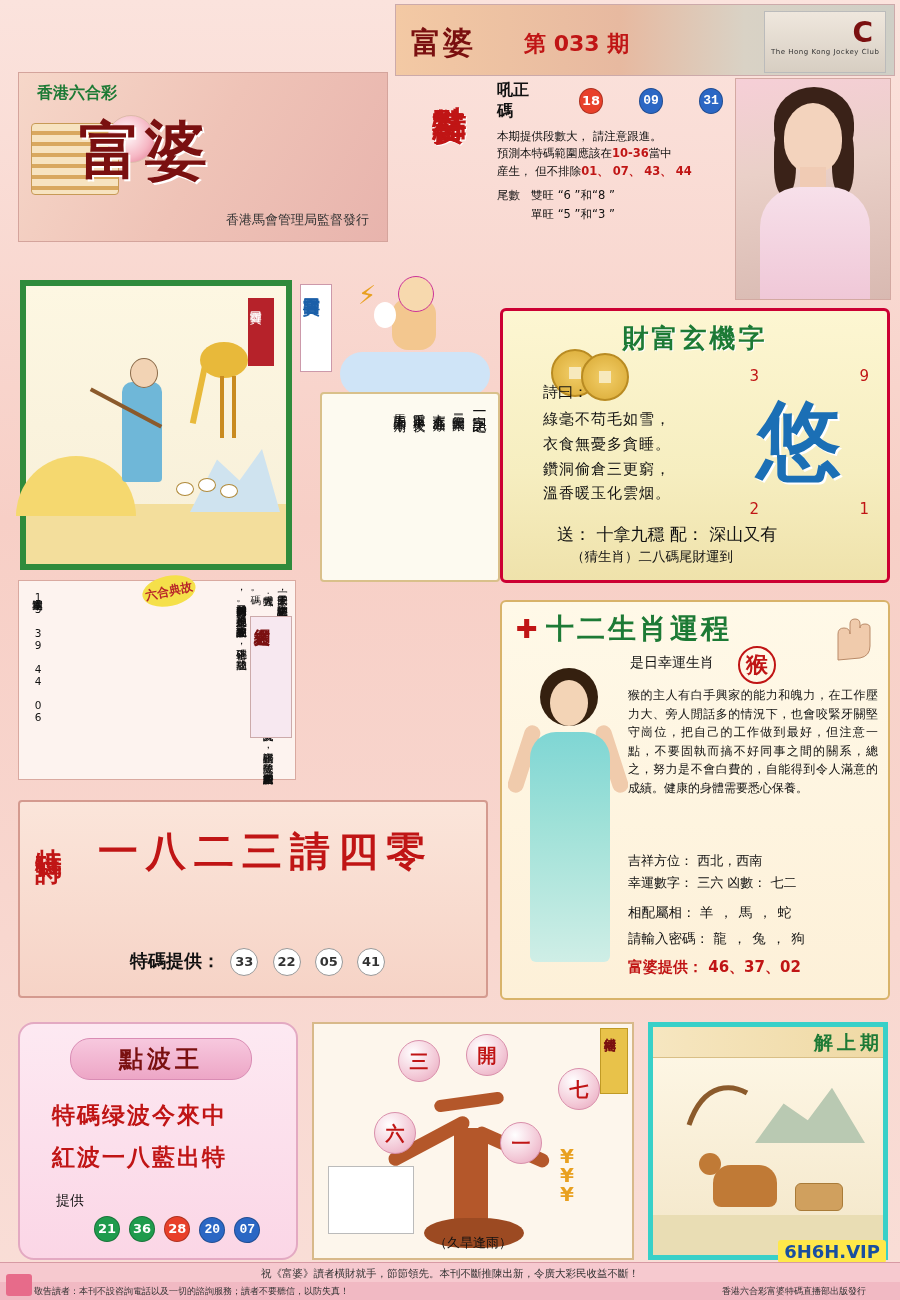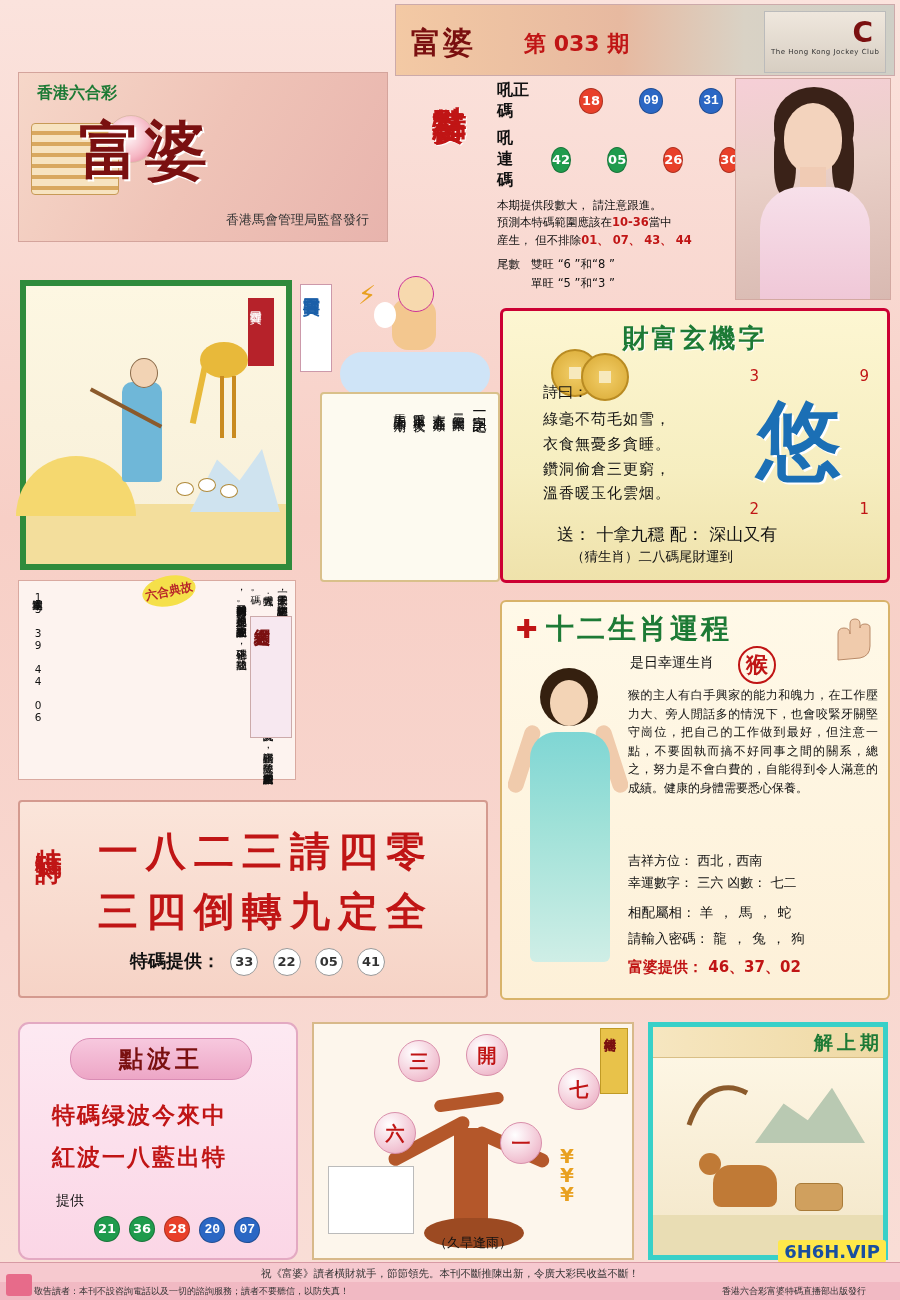--- a/index.html
+++ b/index.html
@@ -172,21 +172,21 @@
   #lady2 .hair{position:absolute;left:32px;top:4px;width:58px;height:58px;border-radius:50%;background:#35200f;}
   #lady2 .face{position:absolute;left:42px;top:16px;width:38px;height:46px;border-radius:50%;background:#f3d4b6;}
   #lady2 .dress{position:absolute;left:22px;top:68px;width:80px;height:230px;background:
       linear-gradient(180deg,#7fd6d4,#9fe1d8 40%,#cfeee6);border-radius:26px 26px 6px 6px;}
   #lady2 .armL{position:absolute;left:8px;top:60px;width:16px;height:70px;background:#f0cbac;transform:rotate(18deg);border-radius:8px;}
   #lady2 .armR{position:absolute;left:96px;top:60px;width:16px;height:70px;background:#f0cbac;transform:rotate(-18deg);border-radius:8px;}
   #hand-icon{position:absolute;right:8px;top:6px;width:60px;height:60px;}
 
   
   #dianbo{left:18px;top:1022px;width:280px;height:238px;background:linear-gradient(180deg,#fde9f2,#fbd6e6);
-      border:2px solid #e3a9c2;border-radius:11px;}
+      border:2px solid #e3a9c2;border-radius:16px;}
   #dianbo .cap{position:absolute;left:50px;top:14px;width:180px;height:40px;border-radius:20px;
       background:linear-gradient(180deg,#f7c8de,#eda6c6);border:1px solid #d98cb4;}
   #dianbo .cap span{display:block;text-align:center;line-height:40px;font-size:24px;font-weight:bold;color:#7a1010;letter-spacing:4px;}
   #dianbo .l1{position:absolute;left:32px;top:76px;font-size:23px;font-weight:bold;color:#c01515;letter-spacing:2px;}
   #dianbo .l2{position:absolute;left:32px;top:118px;font-size:23px;font-weight:bold;color:#c01515;letter-spacing:2px;}
   #dianbo .tg{position:absolute;left:36px;top:168px;font-size:14px;color:#111;}
   #dianbo .balls{position:absolute;left:74px;top:192px;}
   #dianbo .balls .ball{margin-right:4px;}
 
   
@@ -255,27 +255,20 @@
     <div class="vert">富婆點特</div>
   </div>
 
   <div class="box" id="numpanel">
     <div class="numrow">
       <span class="lbl">吼正碼</span>
       <span class="ball red">18</span>
       <span class="ball blue">09</span>
       <span class="ball blue">31</span>
     </div>
-    <div class="numrow">
-      <span class="lbl">吼連碼</span>
-      <span class="ball green">42</span>
-      <span class="ball green">05</span>
-      <span class="ball red">26</span>
-      <span class="ball red">30</span>
-    </div>
     <div class="txt">
       <div>本期提供段數大， 請注意跟進。</div>
       <div>
         <span>預測本特碼範圍應該在</span><span class="hot">10-36</span><span>當中</span>
       </div>
       <div>
         <span>産生，  但不排除</span><span class="hot">01、 07、 43、 44</span>
       </div>
     </div>
     <div class="tail">
@@ -378,21 +371,20 @@
   <div id="liuhe">六合典故</div>
   <div id="title-wangmi">
     <div class="vert">網迷夫君</div>
   </div>
 
   <div class="box" id="tmshi">
     <div class="vtitle">
       <div class="vert">特碼詩</div>
     </div>
     <div class="l1">一八二三請四零</div>
-    <div class="l2">三四倒轉九定全</div>
     <div class="prov">
       <span>特碼提供：</span>
       <span class="ball white">33</span>
       <span class="ball white">22</span>
       <span class="ball white">05</span>
       <span class="ball white">41</span>
     </div>
   </div>
 
   <div class="box" id="shengxiao">

